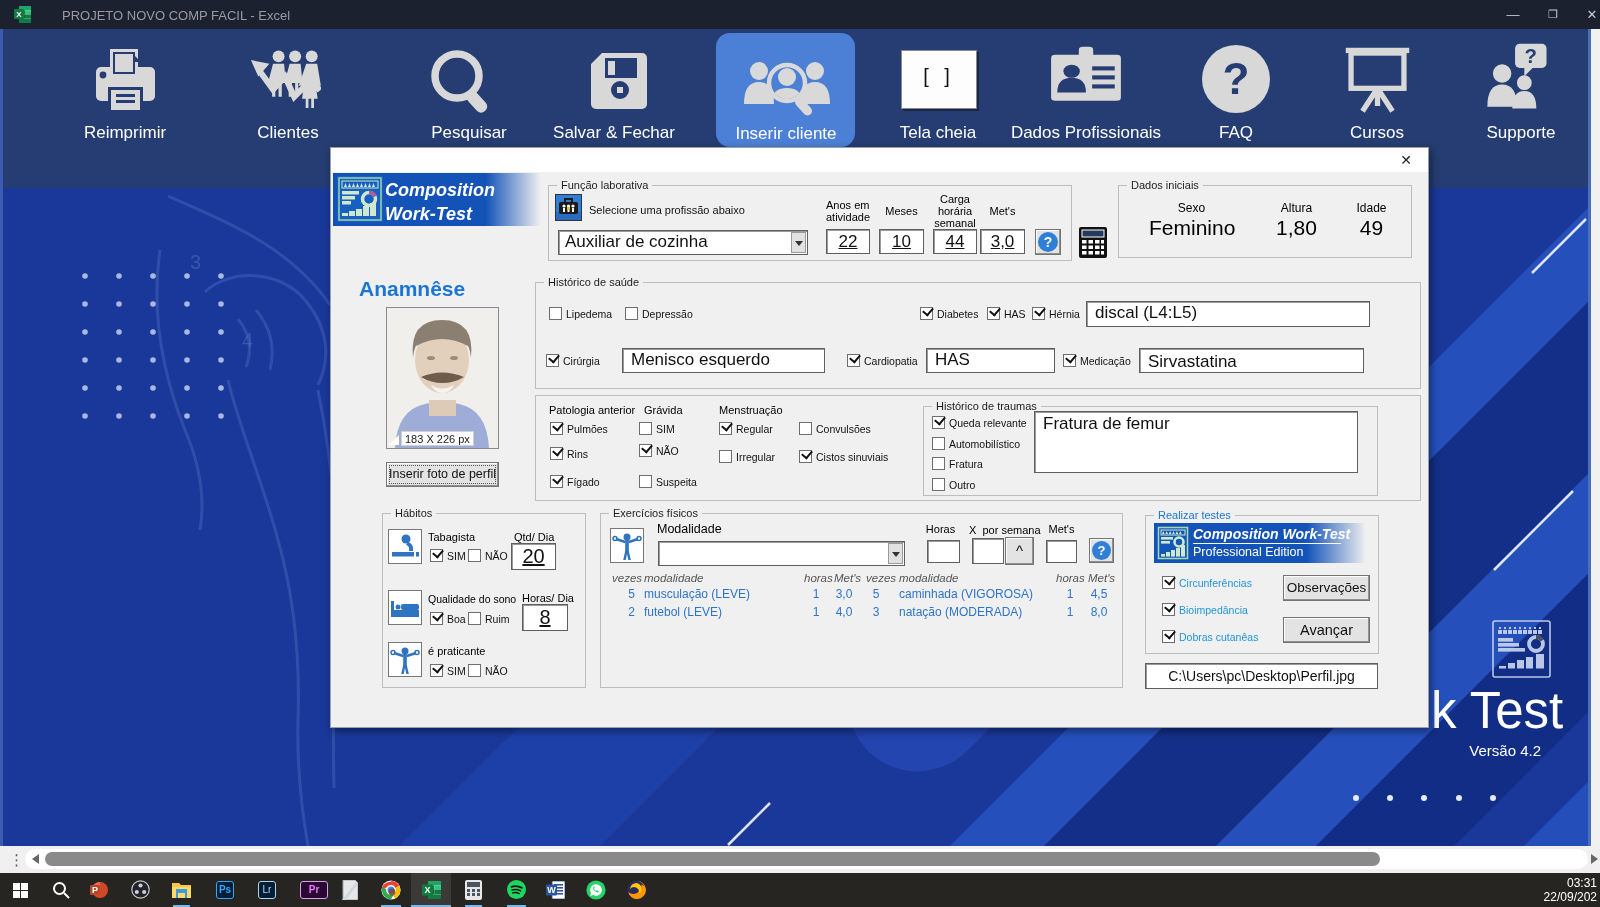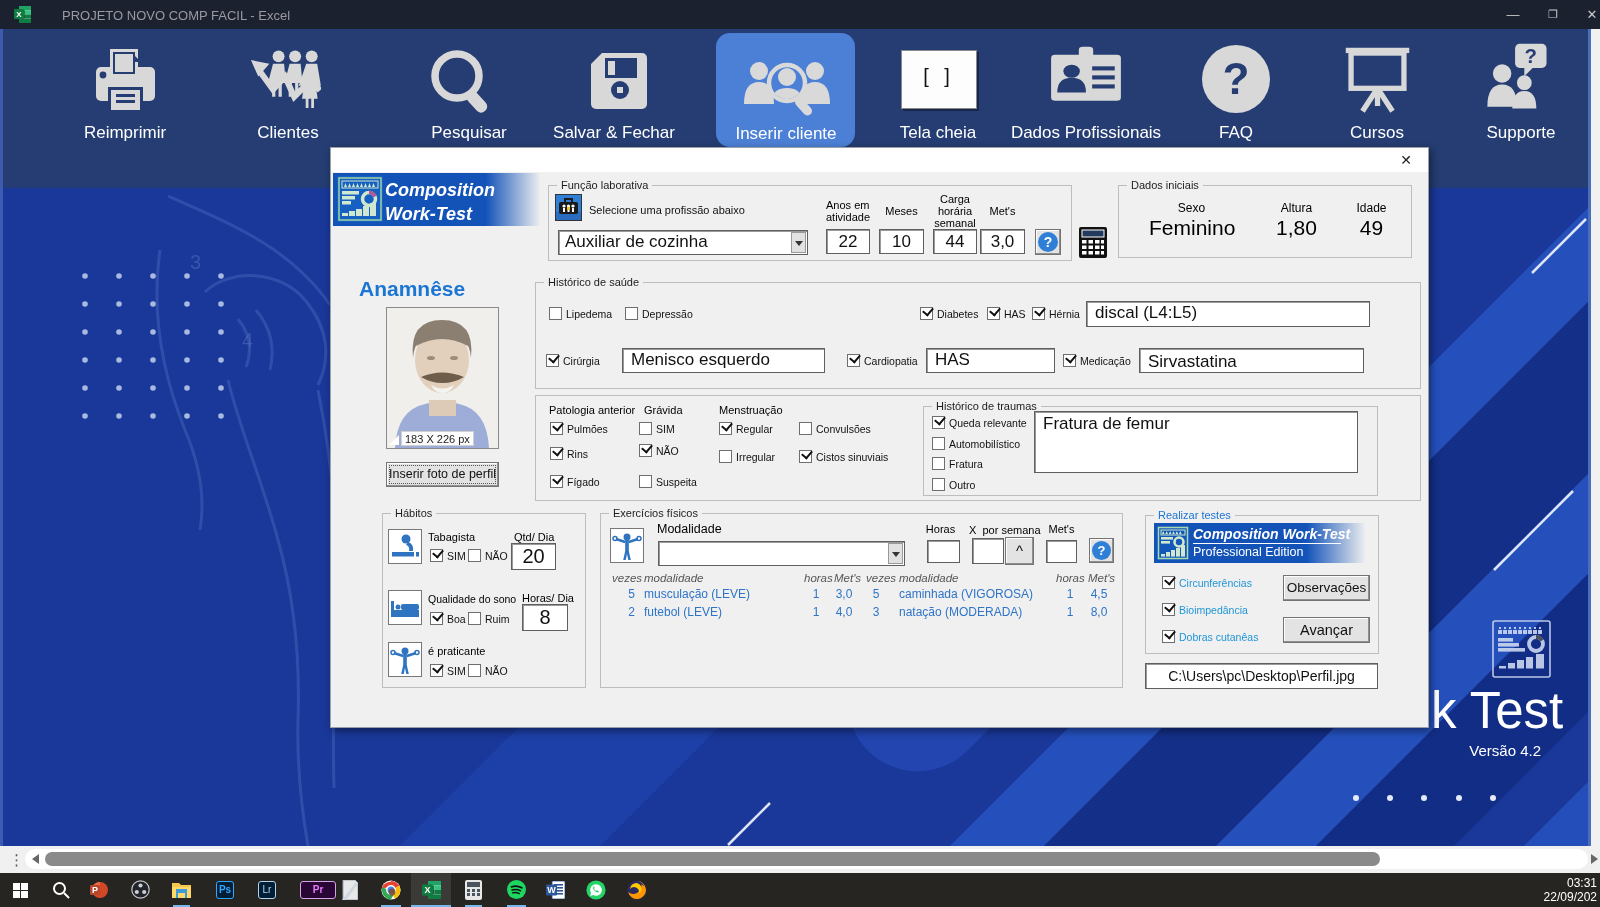--- a/index.html
+++ b/index.html
@@ -27,21 +27,21 @@
 #dlg-title span { position:absolute; left:10px; top:5px;margin-top:33px; }
 #dlg-close { position:absolute; right:16px; top:4px; font-size:14px; color:#222; }
 
 .group { position:absolute; border:1px solid #bdbdbd; }
 .grouplabel { position:absolute; top:-7px; left:8px; background:#f0f0f0; padding:0 4px; font-size:11px; color:#1d1d1d; white-space:nowrap; }
 .cb { display:inline-block; width:13px; height:13px; background:#fff; border:1px solid #6e6e6e; vertical-align:-2px; position:relative; }
 .cb.c::after { content:""; position:absolute; left:2px; top:-1px; width:8px; height:5px; border-left:2px solid #111; border-bottom:2px solid #111; transform:rotate(-50deg); }
 .cbrow { position:absolute; font-size:10.5px; color:#111; white-space:nowrap; }
 .cbrow .cb { margin-right:4px; }
 .tfield { position:absolute; background:#fff; border:1px solid #5f5f5f; box-shadow:inset 1px 1px 0 #9a9a9a; font-size:17px; color:#111; }
-.numfield { text-align:center; font-size:17px; }
+.numfield { text-align:center; font-size:17px;text-decoration:underline; }
 .btn { position:absolute; background:#e3e3e3; border:1px solid #747474; box-shadow:inset -1px -1px 0 #8f8f8f, inset 1px 1px 0 #fdfdfd; text-align:center; color:#111; }
 </style>
 </head>
 <body>
 <div id="screen">
 
   <div id="bgart">
     <svg class="abs" style="left:0;top:29px" width="1600" height="817" viewBox="0 0 1600 817">
       <defs>
         <clipPath id="bgclip">
@@ -319,21 +319,21 @@
         <path d="M0 2 h7 l2 2 h10 v13 h-19 z" fill="#f7c64c"></path>
         <path d="M0 6 h19 v11 h-19 z" fill="#ffd968"></path>
         <rect x="4" y="8" width="11" height="9" fill="#3f9bd8"></rect>
         <path d="M6 17 v-5 h7 v5" fill="#ffd968"></path>
       </svg>
 
     <div class="abs" style="left:216px;top:8px;width:18px;height:18px;background:#001e36;border:1.5px solid #31a8ff;border-radius:3px;color:#31a8ff;font-size:10px;font-weight:bold;text-align:center;line-height:15px">Ps</div>
 
     <div class="abs" style="left:258px;top:8px;width:18px;height:18px;background:#001e36;border:1.5px solid #add5ec;border-radius:3px;color:#add5ec;font-size:10px;font-weight:normal;text-align:center;line-height:15px">Lr</div>
 
-    <div class="abs" style="left:300px;top:8px;width:36px;height:18px;background:#2a0634;border:1.5px solid #d6a1e8;border-radius:3px;color:#ea77ff;font-size:10px;font-weight:bold;text-align:center;line-height:15px">Pr</div>
+    <div class="abs" style="left:300px;top:8px;width:28px;height:18px;background:#2a0634;border:1.5px solid #d6a1e8;border-radius:3px;color:#ea77ff;font-size:10px;font-weight:bold;text-align:center;line-height:15px">Pr</div>
 
     <svg class="abs" style="left:340px;top:7px" width="18" height="20" viewBox="0 0 18 20">
         <path d="M3 0 h12 l3 3 v17 h-15 z" fill="#e8e8e8" stroke="#9aa7b0" stroke-width="1"></path>
         <path d="M2 20 L16 2 l2 2 L6 20 z" fill="#cfd8de"></path>
       </svg>
 
     <svg class="abs" style="left:381px;top:7px" width="20" height="20" viewBox="0 0 20 20">
         <circle cx="10" cy="10" r="9.6" fill="#fff"></circle>
         <path d="M10 10 m-9.6 0 a9.6 9.6 0 0 1 16.9 -4.8 l-7.3 0 z" fill="#ea4335"></path>
         <path d="M10 1 a9.6 9.6 0 0 1 8.3 4.8 l-7.3 4.2 z" fill="#ea4335"></path>

